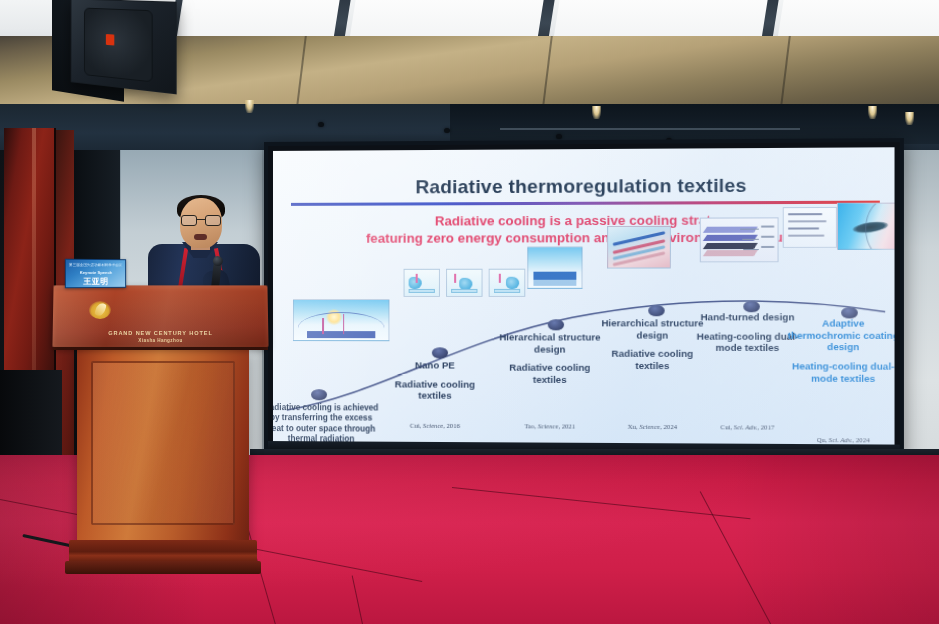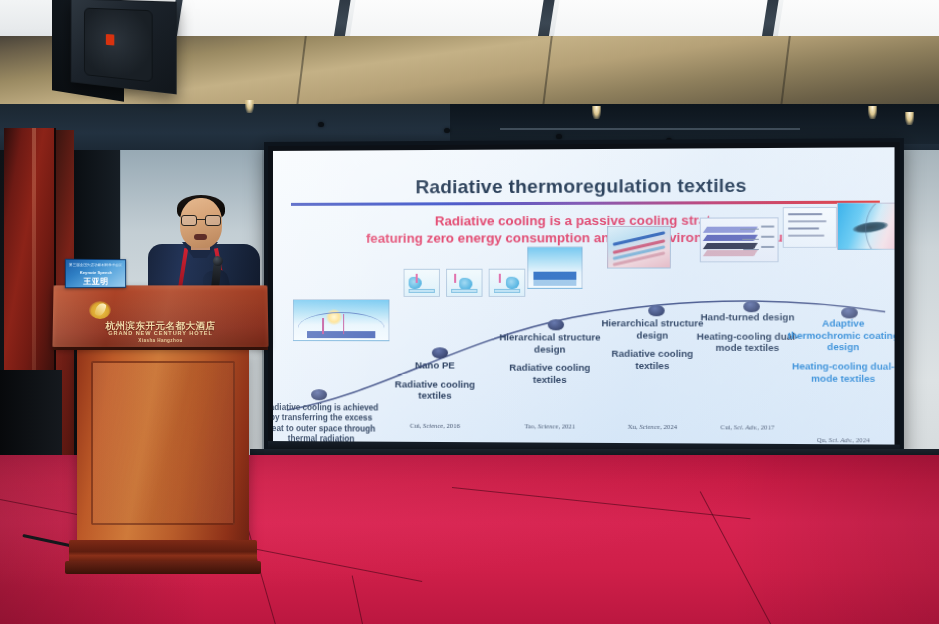--- a/index.html
+++ b/index.html
@@ -737,21 +737,20 @@
     </div>
     <div class="podium-edge"></div>
     <div class="podium-top">
       <div class="podium-top-sheen"></div>
     </div>
     <div class="podium-base"></div>
     <div class="podium-base2"></div>
   </div>
 
   <div class="hotel-logo"></div>
-  <div class="hotel-cn">杭州滨东开元名都大酒店</div>
   <div class="hotel-en">GRAND NEW CENTURY HOTEL</div>
   <div class="hotel-city">Xiasha Hangzhou</div>
 
   <div class="nameplate">
     <div class="np-l1">第三届全国先进功能材料学术会议</div>
     <div class="np-l2">Keynote Speech</div>
     <div class="np-l3">王亚明</div>
   </div>
 
 </div>

